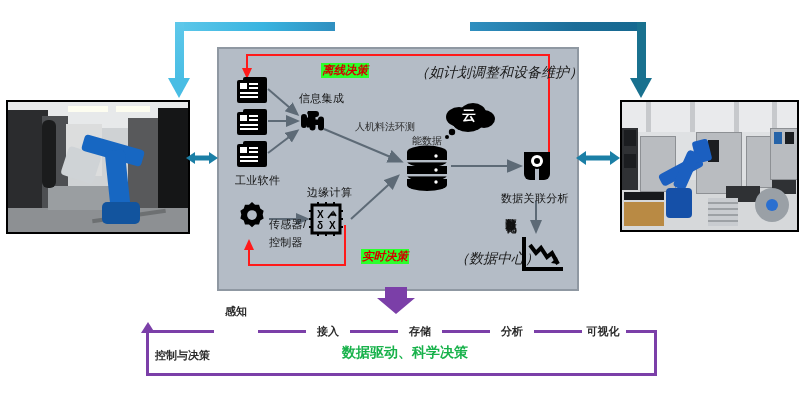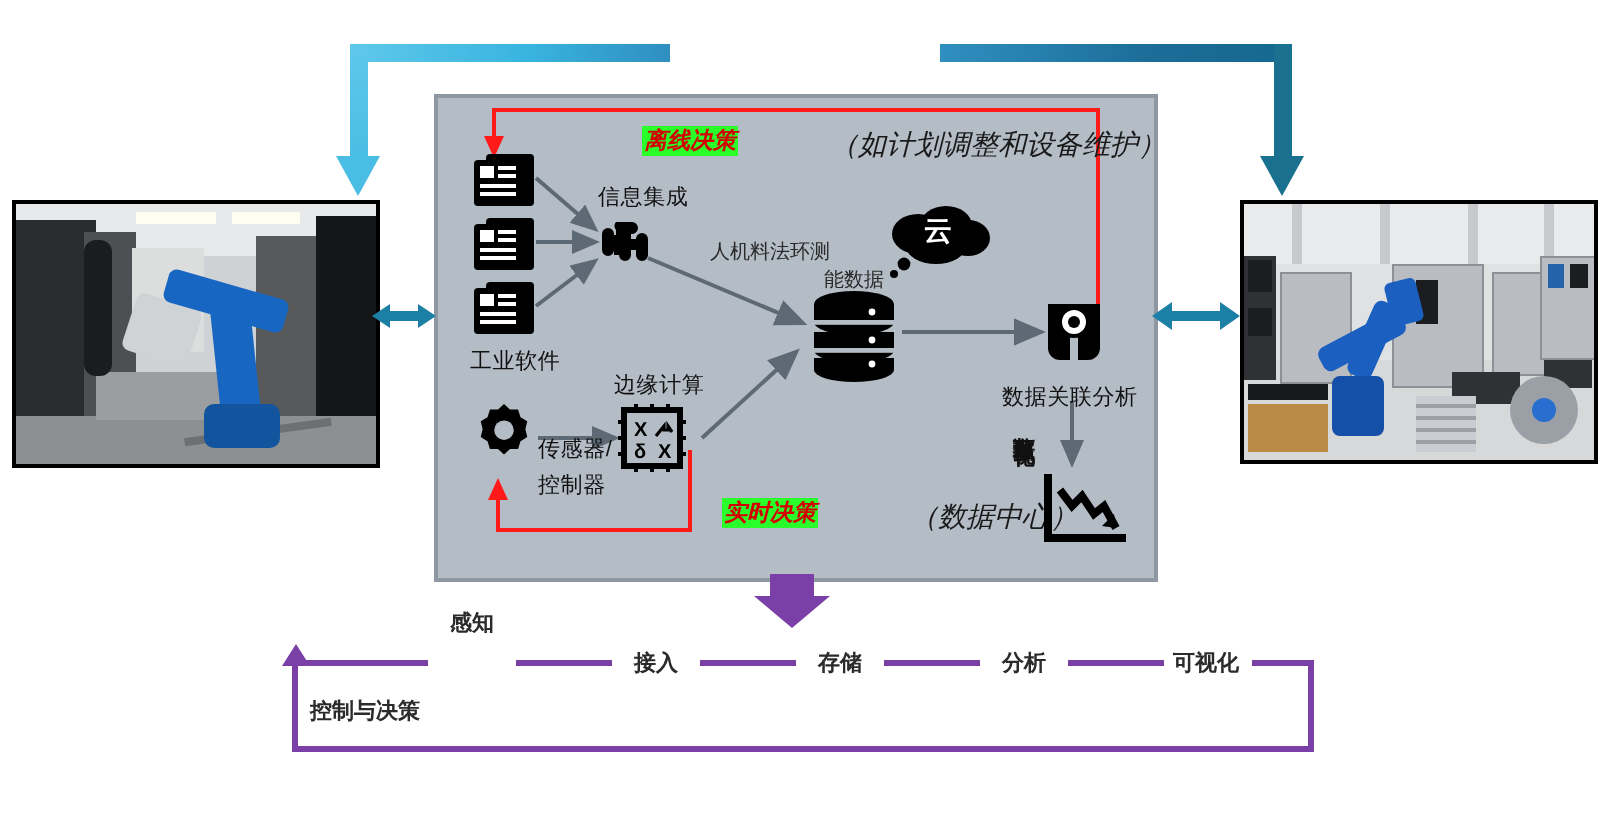--- a/index.html
+++ b/index.html
@@ -496,14 +496,15 @@
   <div class="flow-seg" style="left:534px;top:330px;width:48px;"></div>
   <div class="flow-seg" style="left:626px;top:330px;width:31px;"></div>
 
   <div class="flow-label" style="left:214px;top:304px;width:44px;">感知</div>
   <div class="flow-label" style="left:306px;top:324px;width:44px;">接入</div>
   <div class="flow-label" style="left:398px;top:324px;width:44px;">存储</div>
   <div class="flow-label" style="left:490px;top:324px;width:44px;">分析</div>
   <div class="flow-label" style="left:578px;top:324px;width:50px;">可视化</div>
 
   <div class="ctrl-label">控制与决策</div>
+  <div class="green-slogan">数据驱动、科学决策</div>
 
 </div>
 
 </body></html>

